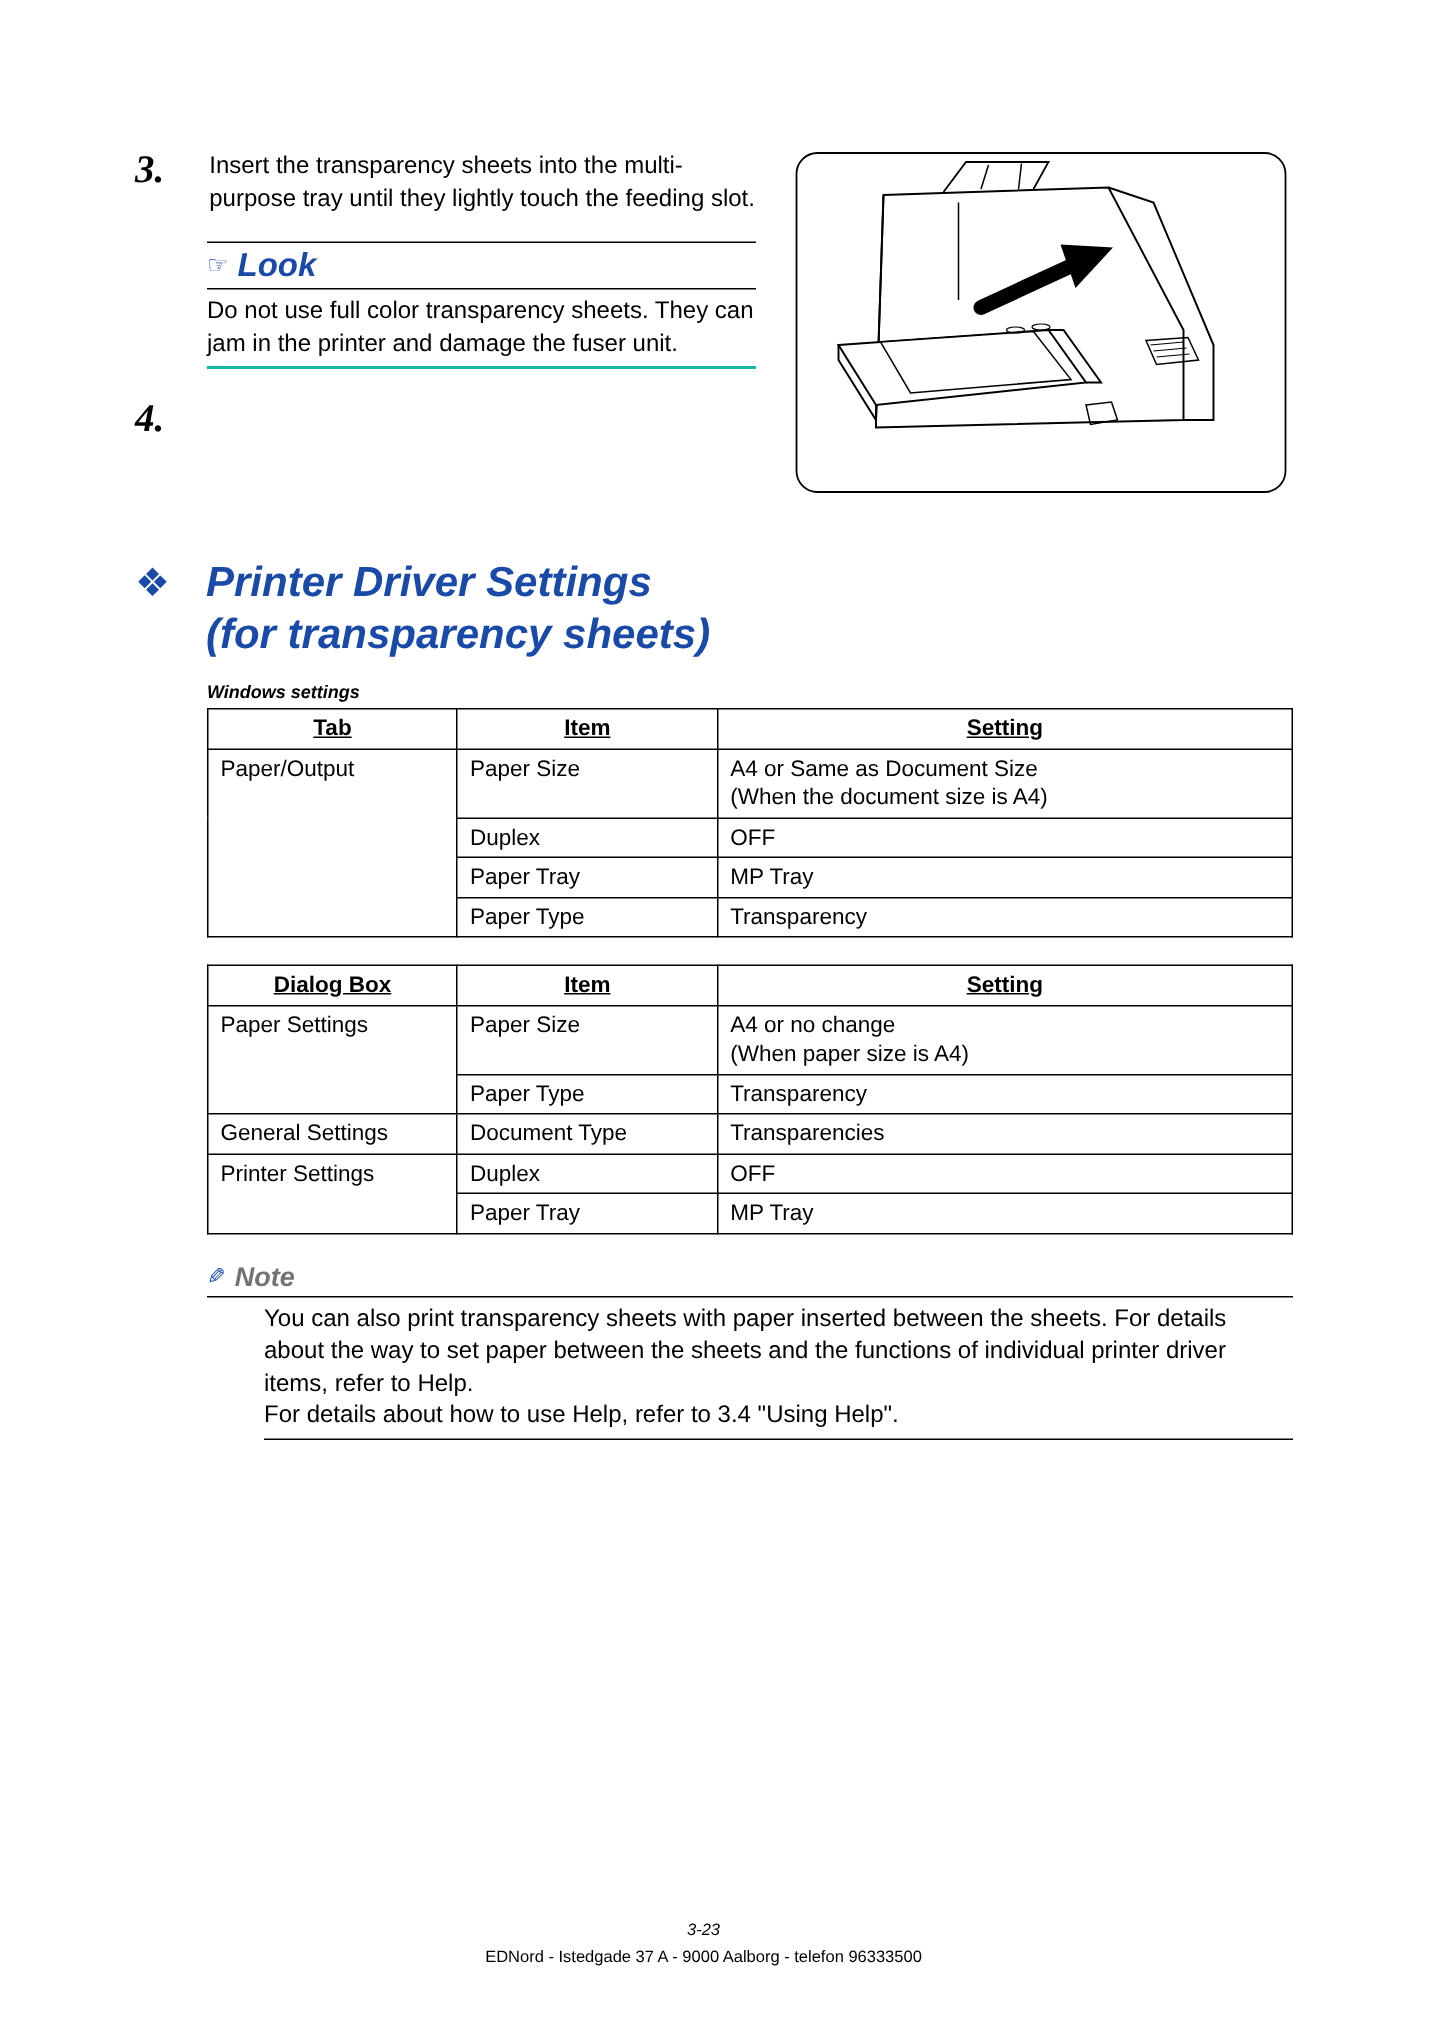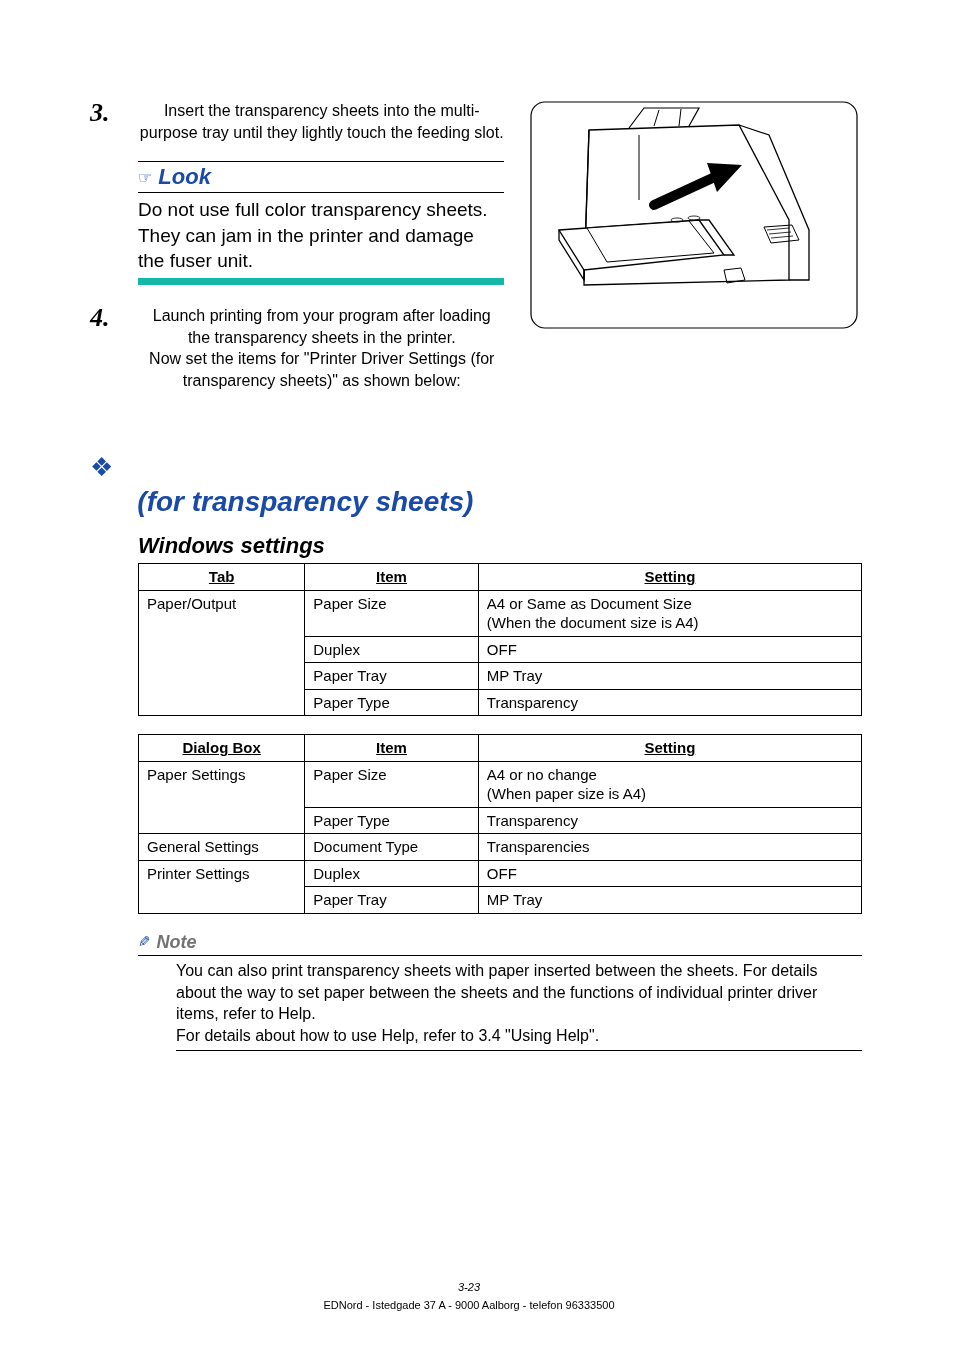--- a/index.html
+++ b/index.html
@@ -48,21 +48,20 @@
   font-style: italic;
   font-weight: bold;
   font-size: 26px;
   line-height: 1;
   min-width: 18px;
 }
 .step-body {
   font-size: 16px;
   line-height: 1.35;
   flex: 1;
-  text-align: center;
 }
 .look-block {
   margin: 12px 0 20px 48px;
 }
 .look-header {
   display: flex;
   align-items: center;
   gap: 6px;
   border-top: 1px solid #000;
   border-bottom: 1px solid #000;
@@ -72,24 +71,24 @@
   font-size: 16px;
   color: #1a4aa8;
 }
 .look-label {
   font-style: italic;
   font-weight: bold;
   color: #1a4aa8;
   font-size: 22px;
 }
 .look-text {
-  font-size: 19px;
+  font-size: 16px;
   line-height: 1.35;
   padding: 4px 0;
-  border-bottom: 7px solid #14b8a6;
+  border-bottom: 2px solid #14b8a6;
 }
 .section-heading {
   display: flex;
   align-items: baseline;
   gap: 24px;
   margin-bottom: 14px;
 }
 .bullet-icon {
   font-size: 26px;
   color: #1a4aa8;
@@ -100,21 +99,21 @@
   color: #1a4aa8;
   font-size: 28px;
   line-height: 1.25;
 }
 .settings-block {
   margin: 0 2px 18px 48px;
 }
 .settings-subhead {
   font-style: italic;
   font-weight: bold;
-  font-size: 22px;
+  font-size: 12px;
   margin-bottom: 4px;
 }
 table.settings {
   width: 100%;
   border-collapse: collapse;
   font-size: 15px;
 }
 table.settings th, table.settings td {
   border: 1px solid #000;
   padding: 3px 8px;
@@ -189,22 +188,20 @@
         <div class="look-block">
           <div class="look-header">
             <span class="finger-icon">☞</span>
             <span class="look-label">Look</span>
           </div>
           <div class="look-text">Do not use full color transparency sheets. They can jam in the printer and damage the fuser unit.</div>
         </div>
 
         <div class="step">
           <div class="step-num">4.</div>
-          <div class="step-body" style="white-space:pre-line;">Launch printing from your program after loading the transparency sheets in the printer.
-Now set the items for "Printer Driver Settings (for transparency sheets)" as shown below:</div>
         </div>
 
       </div>
 
       <div class="right-col">
         <svg class="illustration" viewBox="0 0 330 230">
           <rect x="2" y="2" width="326" height="226" rx="14" ry="14" fill="none" stroke="#000" stroke-width="1.2"></rect>
 
           <path d="M 60 30 L 210 25 L 260 120 L 260 180 L 55 185 L 55 180 Z" fill="none" stroke="#000" stroke-width="1.3"></path>
           <path d="M 60 30 L 55 180" fill="none" stroke="#000" stroke-width="1.3"></path>
@@ -232,21 +229,21 @@
 
           <ellipse cx="148" cy="120" rx="6" ry="2" fill="none" stroke="#000" stroke-width="0.8"></ellipse>
           <ellipse cx="165" cy="118" rx="6" ry="2" fill="none" stroke="#000" stroke-width="0.8"></ellipse>
         </svg>
       </div>
     </div>
 
     <div class="section-heading">
       <span class="bullet-icon">❖</span>
       <div class="section-title">
-        <br>
+        <span>Printer Driver Settings</span><br>
         <span>(for transparency sheets)</span>
       </div>
     </div>
 
     <div class="settings-block">
       <div class="settings-subhead">Windows settings</div>
       <table class="settings">
         <colgroup>
             <col style="width:23%">
             <col style="width:24%">

